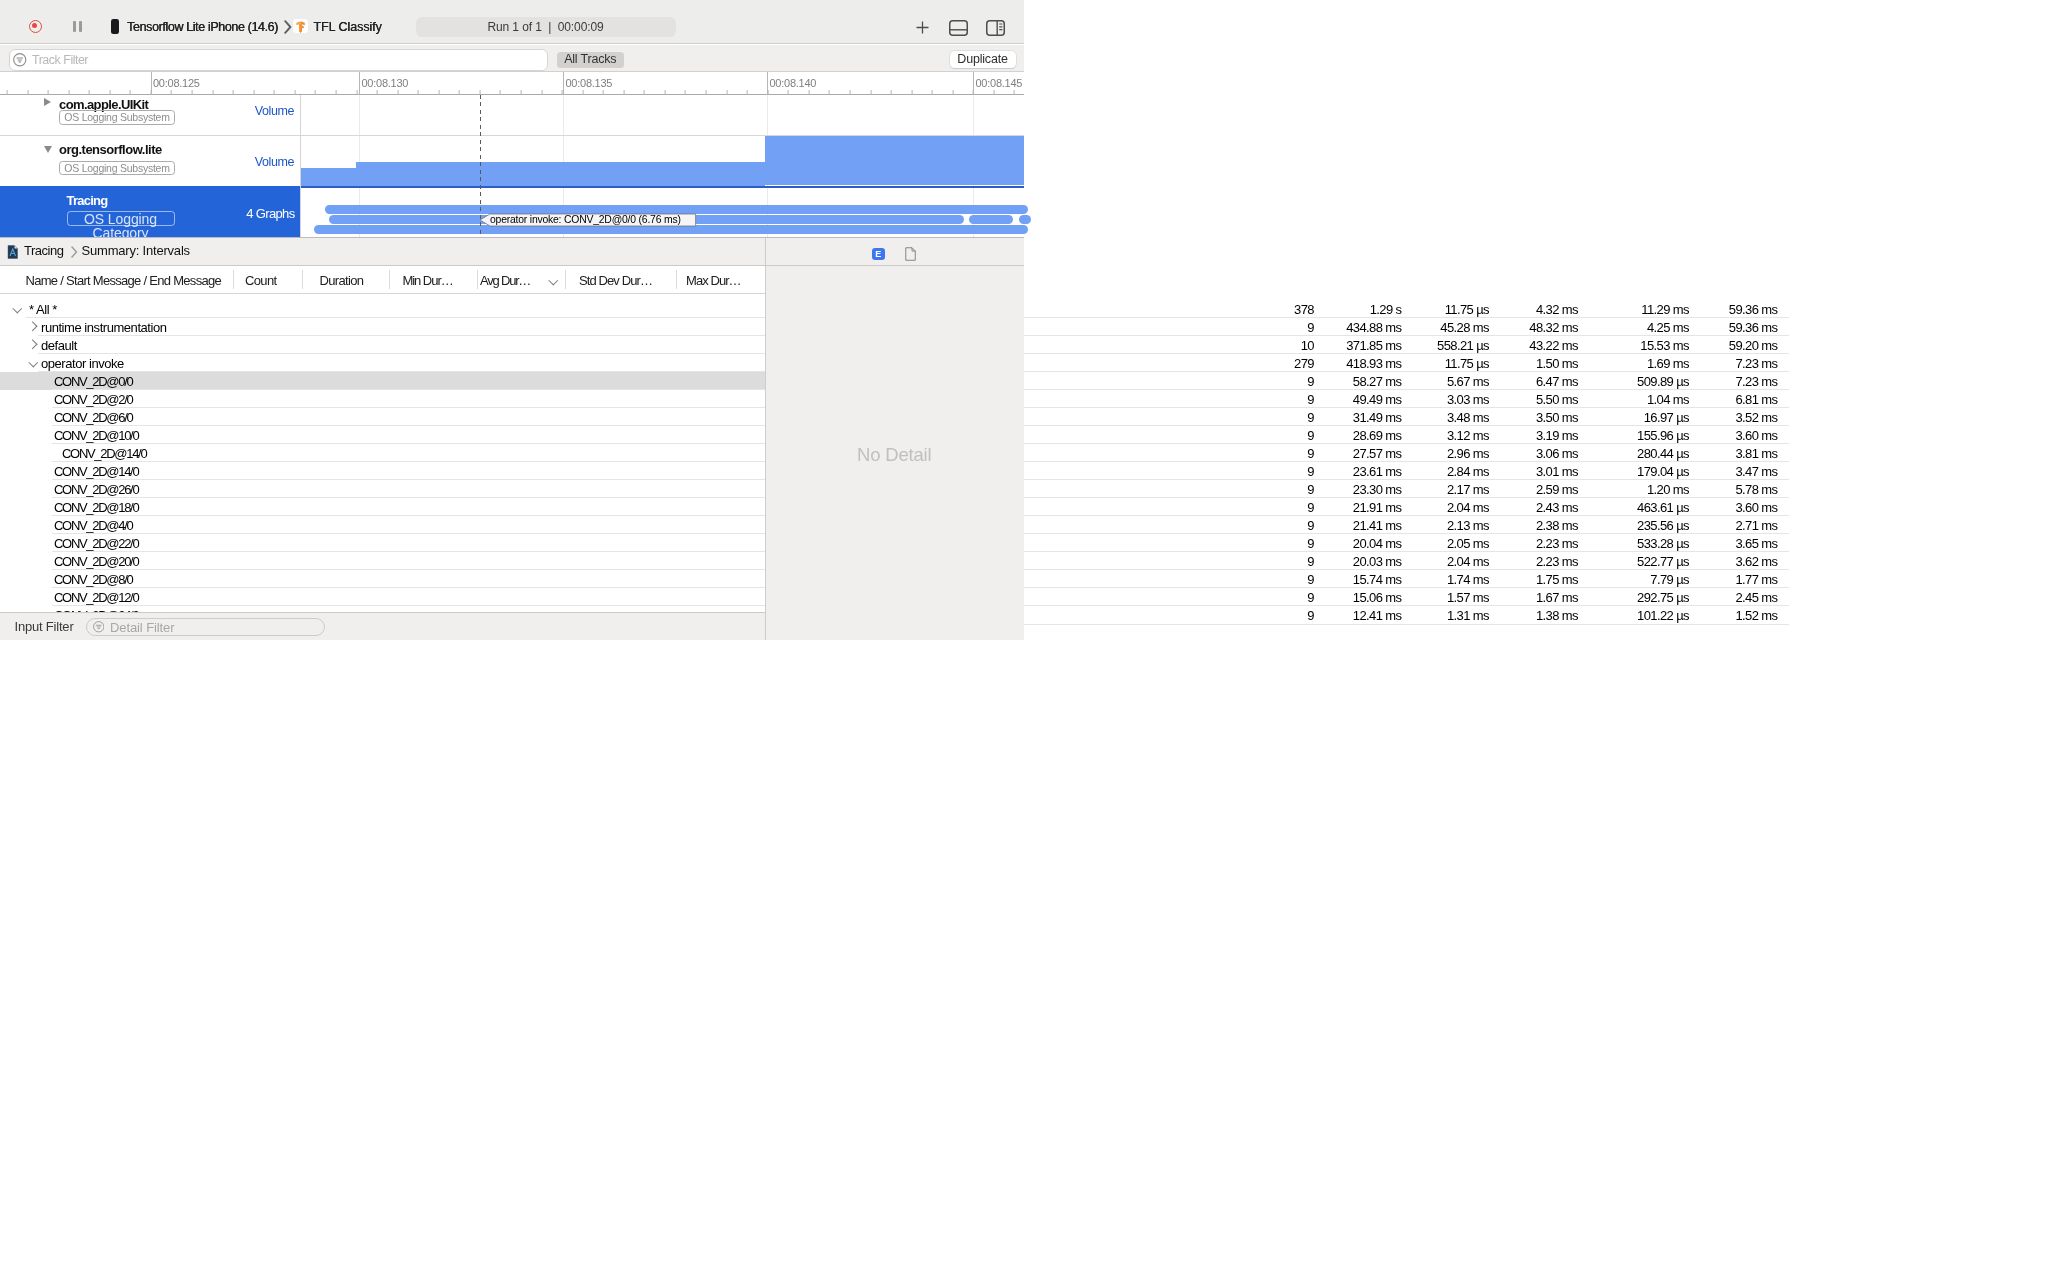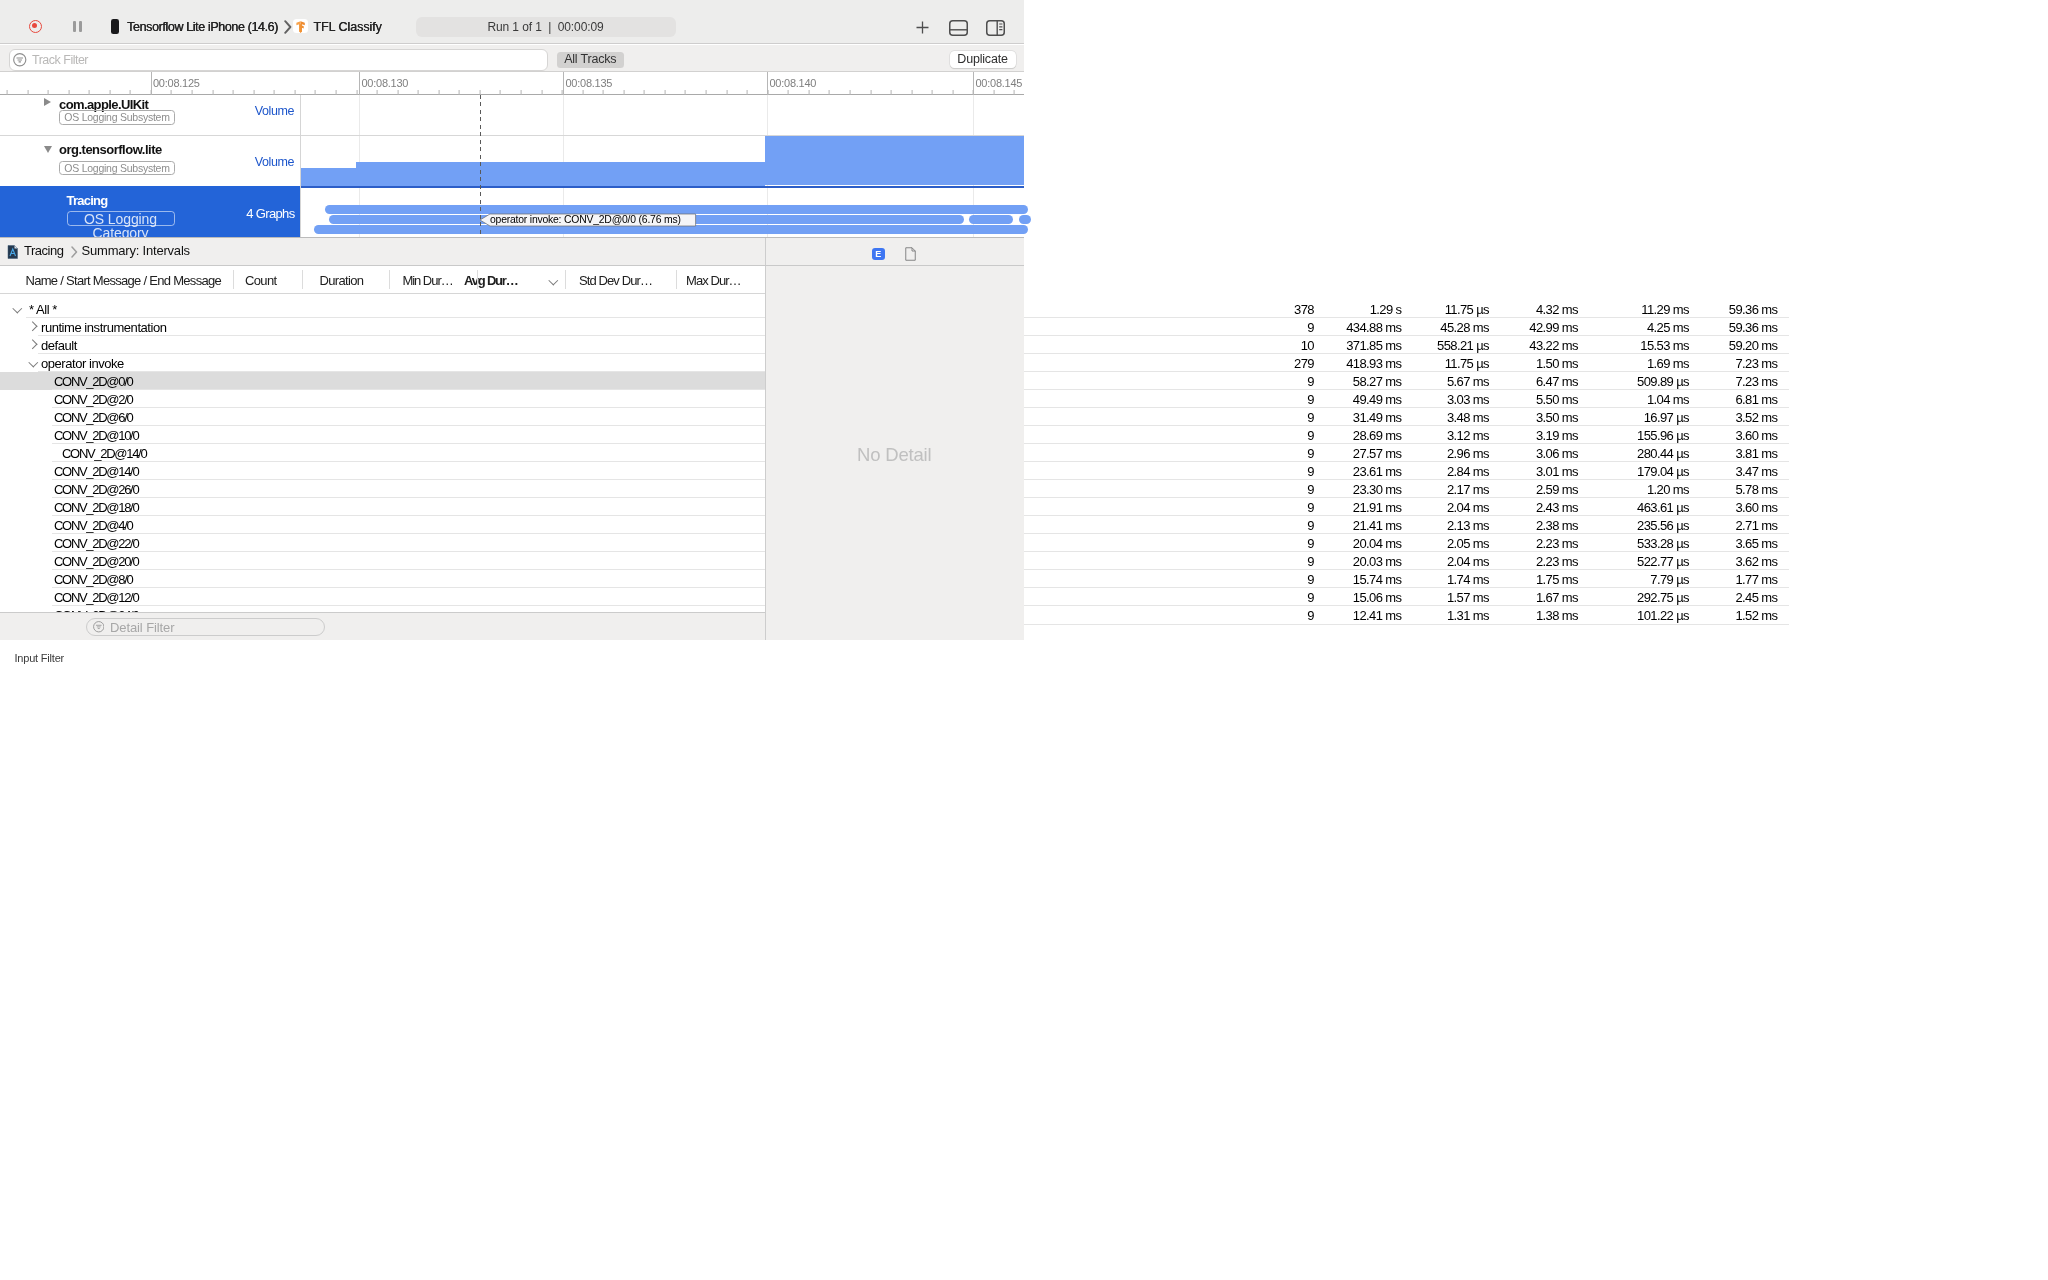--- a/index.html
+++ b/index.html
@@ -174,21 +174,21 @@
 <svg class="abs" style="left:70.5px;top:245.5px" width="7" height="12" viewBox="0 0 7 12">
     <path d="M1 1 L5.5 6 L1 11" stroke="#9e9e9e" stroke-width="1.5" fill="none" stroke-linecap="round" stroke-linejoin="round"></path>
   </svg>
 <div class="abs crumbtxt" style="left:81.5px">Summary: Intervals</div>
 
 <div class="abs" id="thead"></div>
 <div class="abs htxt" style="left:25.5px;letter-spacing:-0.71px">Name / Start Message / End Message</div>
 <div class="abs htxt" style="left:245px;letter-spacing:-0.65px">Count</div>
 <div class="abs htxt" style="left:319.5px;letter-spacing:-0.65px">Duration</div>
 <div class="abs htxt" style="left:402.5px;letter-spacing:-1.05px">Min Dur…</div>
-<div class="abs htxt" style="left:464px;font-weight:700;letter-spacing:-1.2px">Avg Dur…</div>
+<div class="abs htxt" style="left:480px;font-weight:400;letter-spacing:-1.2px">Avg Dur…</div>
 <div class="abs tchev-d" style="left:549px;top:276px"></div>
 <div class="abs htxt" style="left:579px;letter-spacing:-0.9px">Std Dev Dur…</div>
 <div class="abs htxt" style="left:686px;letter-spacing:-0.93px">Max Dur…</div>
 <div class="abs hsep" style="left:232.5px"></div>
 <div class="abs hsep" style="left:301.5px"></div>
 <div class="abs hsep" style="left:388.5px"></div>
 <div class="abs hsep" style="left:477px"></div>
 <div class="abs hsep" style="left:565px"></div>
 <div class="abs hsep" style="left:676px"></div>
 
@@ -201,21 +201,21 @@
 <div class="abs rtxt rgt" style="right:559px;top:301.7px">11.75 µs</div>
 <div class="abs rtxt rgt" style="right:470px;top:301.7px">4.32 ms</div>
 <div class="abs rtxt rgt" style="right:359px;top:301.7px">11.29 ms</div>
 <div class="abs rtxt rgt" style="right:270.5px;top:301.7px">59.36 ms</div>
 <div class="abs rowsep" style="top:335.0px;left:38px"></div>
 <div class="abs tchev-r" style="left:29px;top:322.0px"></div>
 <div class="abs rtxt rname" style="left:41px;top:319.7px">runtime instrumentation</div>
 <div class="abs rtxt rgt" style="right:734px;top:319.7px">9</div>
 <div class="abs rtxt rgt" style="right:646.5px;top:319.7px">434.88 ms</div>
 <div class="abs rtxt rgt" style="right:559px;top:319.7px">45.28 ms</div>
-<div class="abs rtxt rgt" style="right:470px;top:319.7px">42.99 ms</div>
+<div class="abs rtxt rgt" style="right:470px;top:319.7px">48.32 ms</div>
 <div class="abs rtxt rgt" style="right:359px;top:319.7px">4.25 ms</div>
 <div class="abs rtxt rgt" style="right:270.5px;top:319.7px">59.36 ms</div>
 <div class="abs rowsep" style="top:353.0px;left:38px"></div>
 <div class="abs tchev-r" style="left:29px;top:340.0px"></div>
 <div class="abs rtxt rname" style="left:41px;top:337.7px">default</div>
 <div class="abs rtxt rgt" style="right:734px;top:337.7px">10</div>
 <div class="abs rtxt rgt" style="right:646.5px;top:337.7px">371.85 ms</div>
 <div class="abs rtxt rgt" style="right:559px;top:337.7px">558.21 µs</div>
 <div class="abs rtxt rgt" style="right:470px;top:337.7px">43.22 ms</div>
 <div class="abs rtxt rgt" style="right:359px;top:337.7px">15.53 ms</div>
@@ -346,19 +346,19 @@
 <div class="abs" id="rightpanel"></div>
 <div class="abs" style="left:764.5px;top:265px;width:259.5px;height:1px;background:#c9c9c9"></div>
 <div class="abs" style="left:764.5px;top:236.5px;width:259.5px;height:1px;background:#bbbbbb"></div>
 <div class="abs" style="left:871.5px;top:247.5px;width:13.5px;height:12.5px;background:#3e76f2;border-radius:3px;color:#fff;font-size:9px;font-weight:700;text-align:center;line-height:12.5px">E</div>
 <svg class="abs" style="left:904.5px;top:246.5px" width="11" height="14" viewBox="0 0 22 28">
 <path d="M1.5 1.5 H14 L20.5 8 V26.5 H1.5 Z" fill="none" stroke="#7a7a7a" stroke-width="1.8"></path>
 <path d="M14 1.5 V8 H20.5" fill="none" stroke="#7a7a7a" stroke-width="1.8"></path>
 </svg>
 <div class="abs" id="nodetail">No Detail</div>
 <div class="abs" id="bottombar"></div>
-<div class="abs" style="left:14.5px;top:652px;font-size:11px;color:#3a3a3a;letter-spacing:-0.2px">Input Filter</div>
+<div class="abs" style="left:14.5px;top:619px;font-size:13px;color:#3a3a3a;letter-spacing:-0.2px">Input Filter</div>
 <div class="abs" style="left:86px;top:617.5px;width:239px;height:18.5px;border:1px solid #cccccc;border-radius:9.5px"></div>
 <svg class="abs" style="left:92.5px;top:621px" width="11.5" height="11.5" viewBox="0 0 14 14">
 <circle cx="7" cy="7" r="6.3" stroke="#9b9b9b" stroke-width="1.2" fill="none"></circle>
 <path d="M3.6 5.2 H10.4 M4.7 7.2 H9.3 M5.8 9.2 H8.2" stroke="#9b9b9b" stroke-width="1.1"></path>
   </svg>
 <div class="abs" style="left:110px;top:620px;font-size:13px;color:#a7a7a7;letter-spacing:-0.1px">Detail Filter</div>
 
 </body></html>

